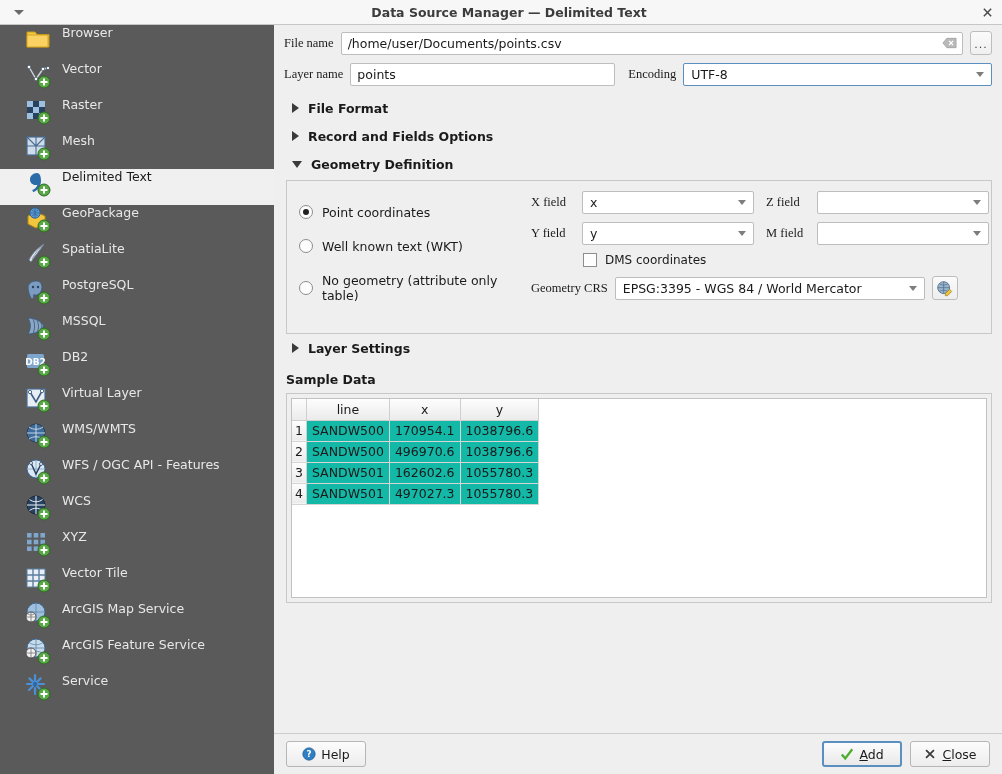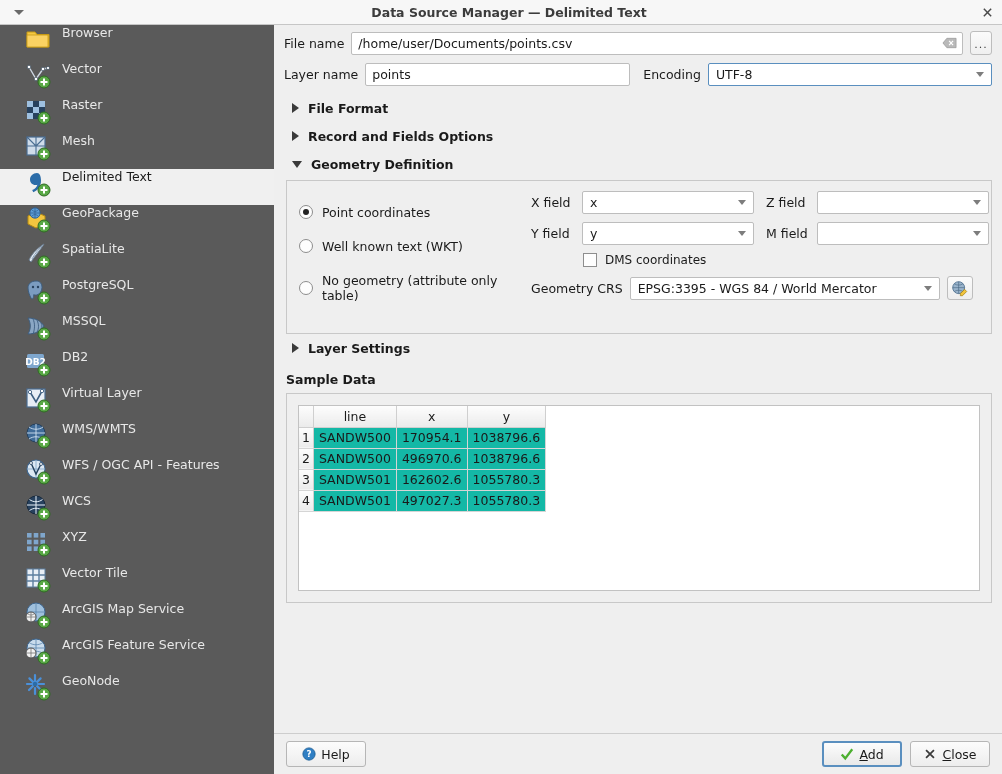--- a/index.html
+++ b/index.html
@@ -112,21 +112,21 @@
     min-height: 0;
   }
 
   
   .form-row {
     display: flex;
     align-items: center;
     gap: 7px;
     margin-bottom: 8px;
   }
-  .flabel { font-size: 12.5px; color: #1a1a1a; white-space: nowrap; }
+  .flabel { font-size: 12.5px; color: #1a1a1a; white-space: nowrap; font-family: Liberation Serif, serif; }
   .txtinput {
     height: 23px;
     border: 1px solid #bdbdbd;
     background: #ffffff;
     padding: 0 6px;
     font-size: 12.5px;
     color: #1a1a1a;
     display: flex;
     align-items: center;
     border-radius: 2px;
@@ -271,21 +271,21 @@
   .sample-title {
     font-weight: bold;
     font-size: 12.5px;
     margin: 10px 0 6px 2px;
   }
   .sample-frame {
     border: 1px solid #c8c8c8;
     background: #efefef;
     margin-left: 2px;
     height: 210px;
-    padding: 11px;
+    padding: 4px;
   }
   .sample-inner {
     border: 1px solid #c2c2c2;
     background: #ffffff;
     height: 100%;
     overflow: hidden;
   }
   table.sample {
     border-collapse: collapse;
     font-size: 12.5px;
@@ -623,21 +623,21 @@
         <span class="side-ico">
           <svg viewBox="0 0 28 28">
               <g stroke="#4a90d9" stroke-width="2.2" stroke-linecap="round">
                 <path d="M11 2v6M11 15v6M3 11h6M14 11h6M5.4 5.4l4 4M13 13l4 4M16.6 5.4l-4 4M9 13l-4 4"></path>
               </g>
               <circle cx="11" cy="11" r="2.2" fill="#2b6ca8"></circle>
               <circle cx="20" cy="21" r="6" fill="#58a845" stroke="#2e6b22" stroke-width="1"></circle>
               <path d="M20 17.5v7M16.5 21h7" stroke="#fff" stroke-width="2"></path>
             </svg>
         </span>
-        <span class="side-label">GeoNode</span>
+        <span class="side-label">Service</span>
       </div>
 
     </div>
 
     <div class="content">
       <div class="content-inner">
 
         <div class="form-row">
           <span class="flabel">File name</span>
           <div class="txtinput" id="filename-input">

